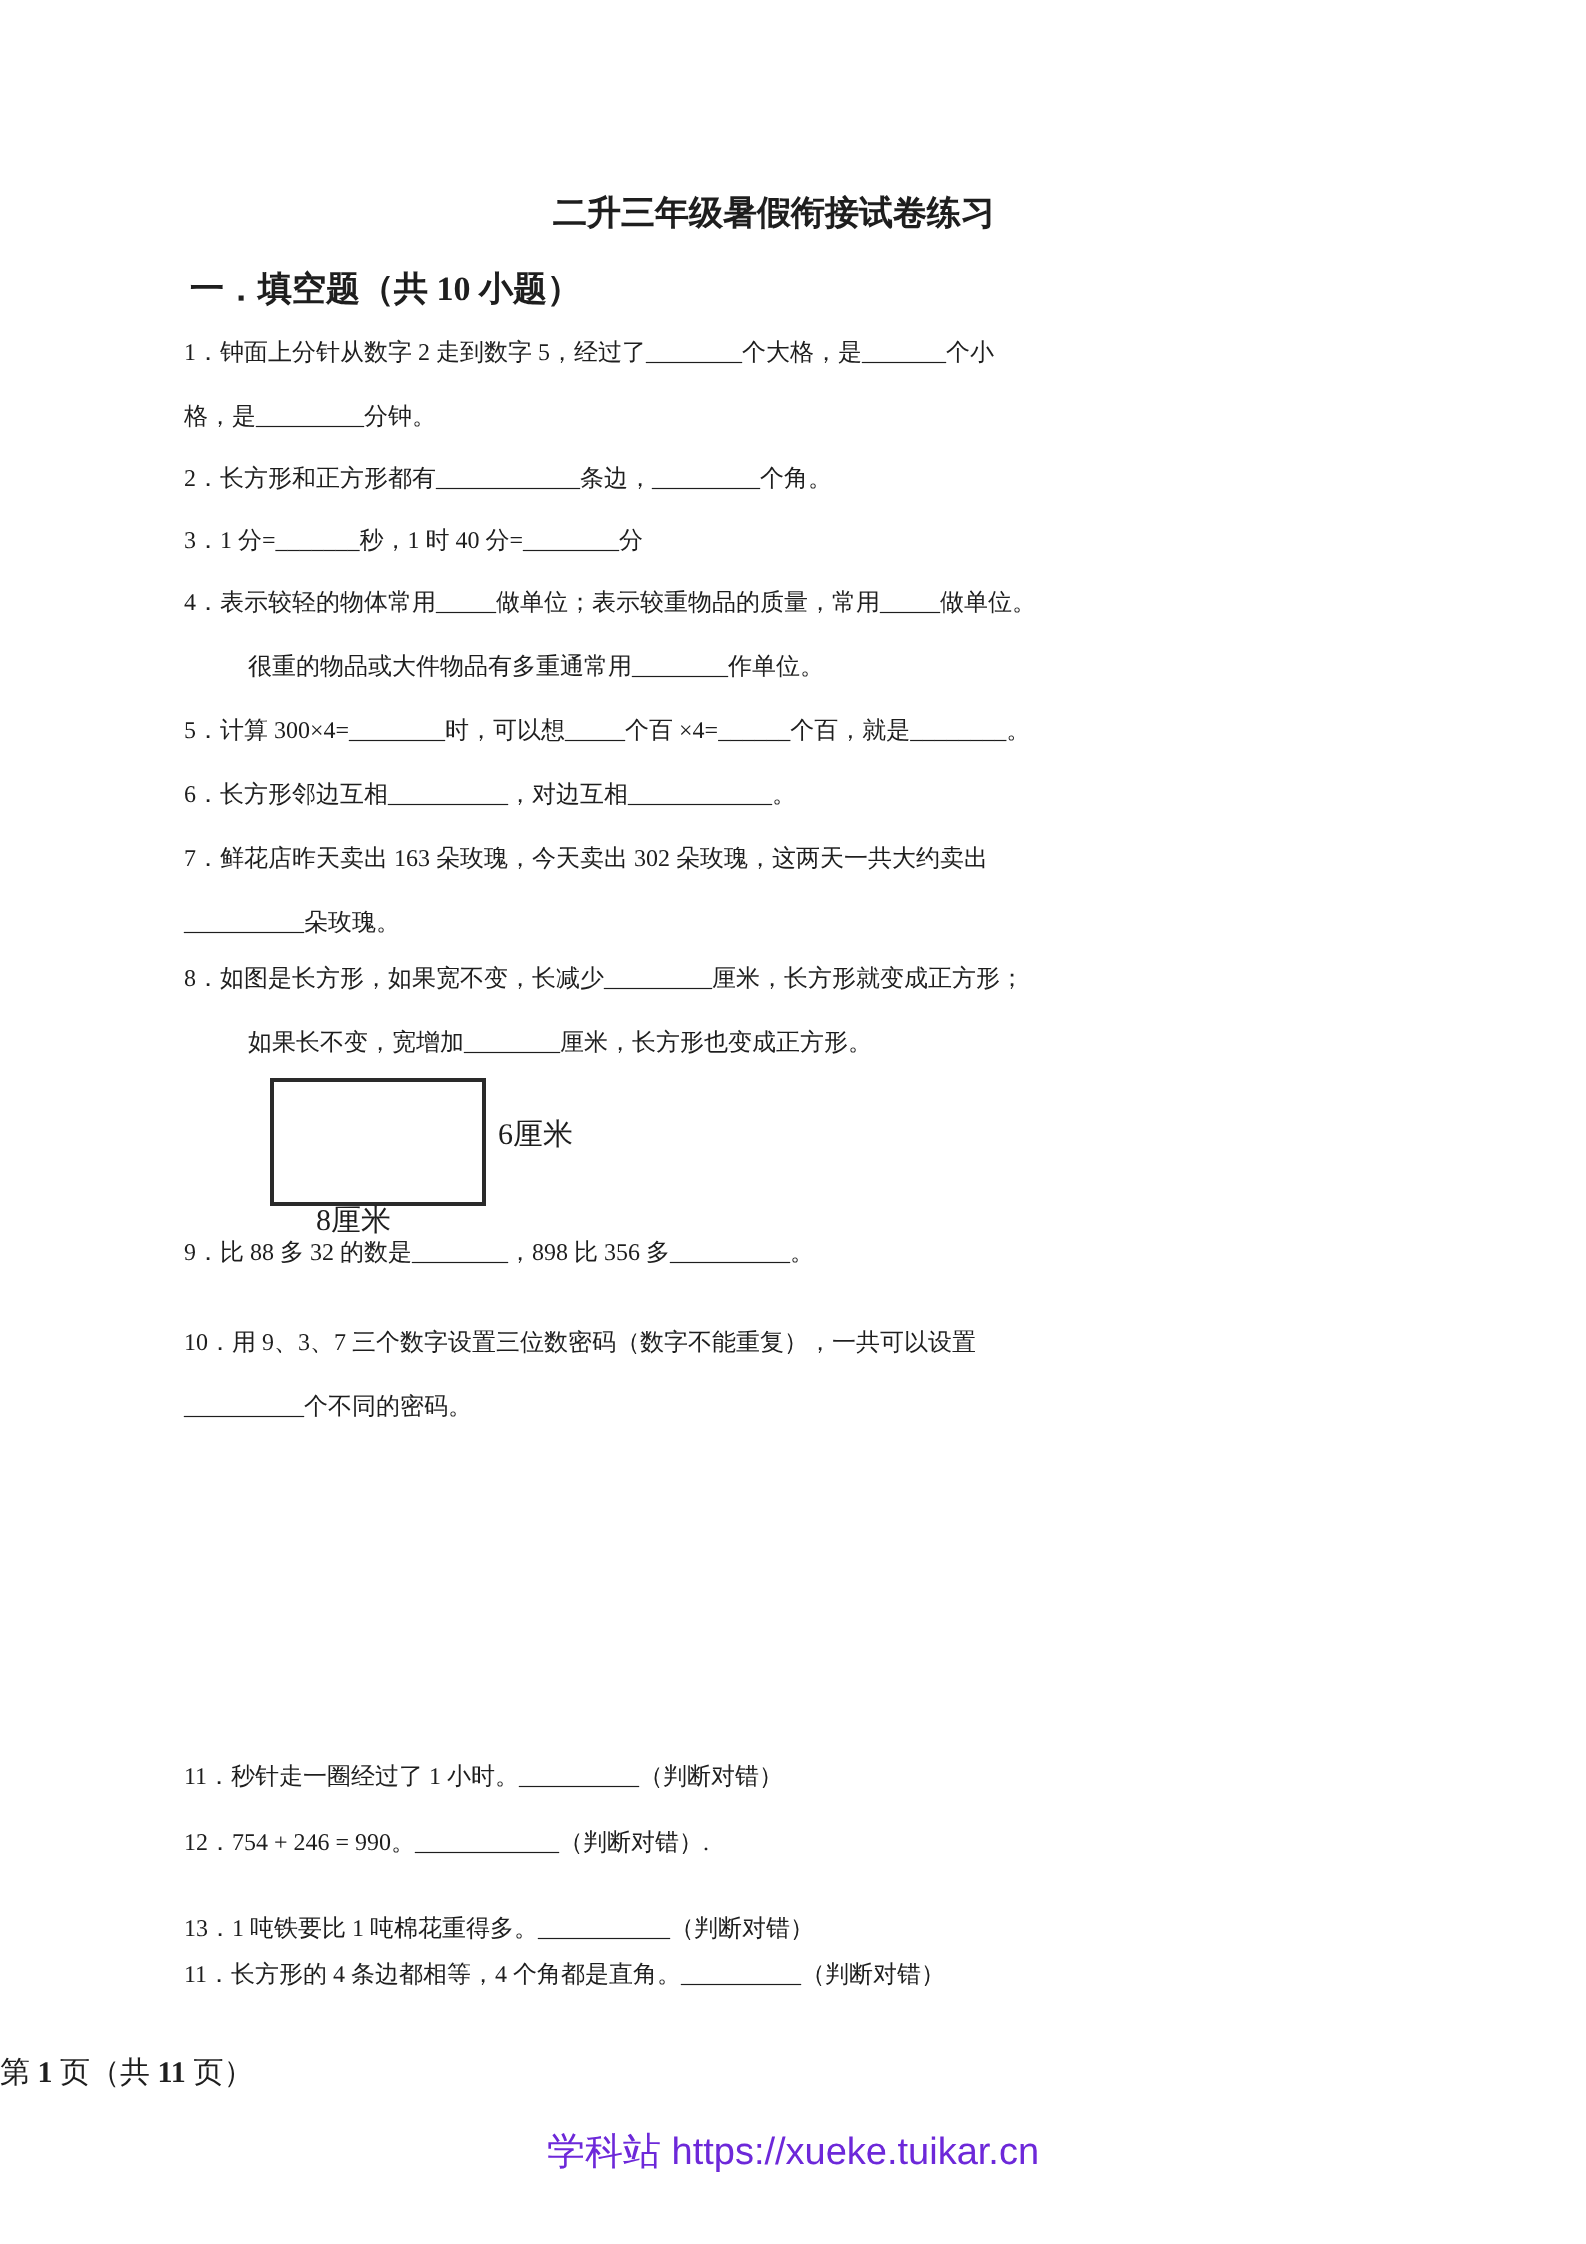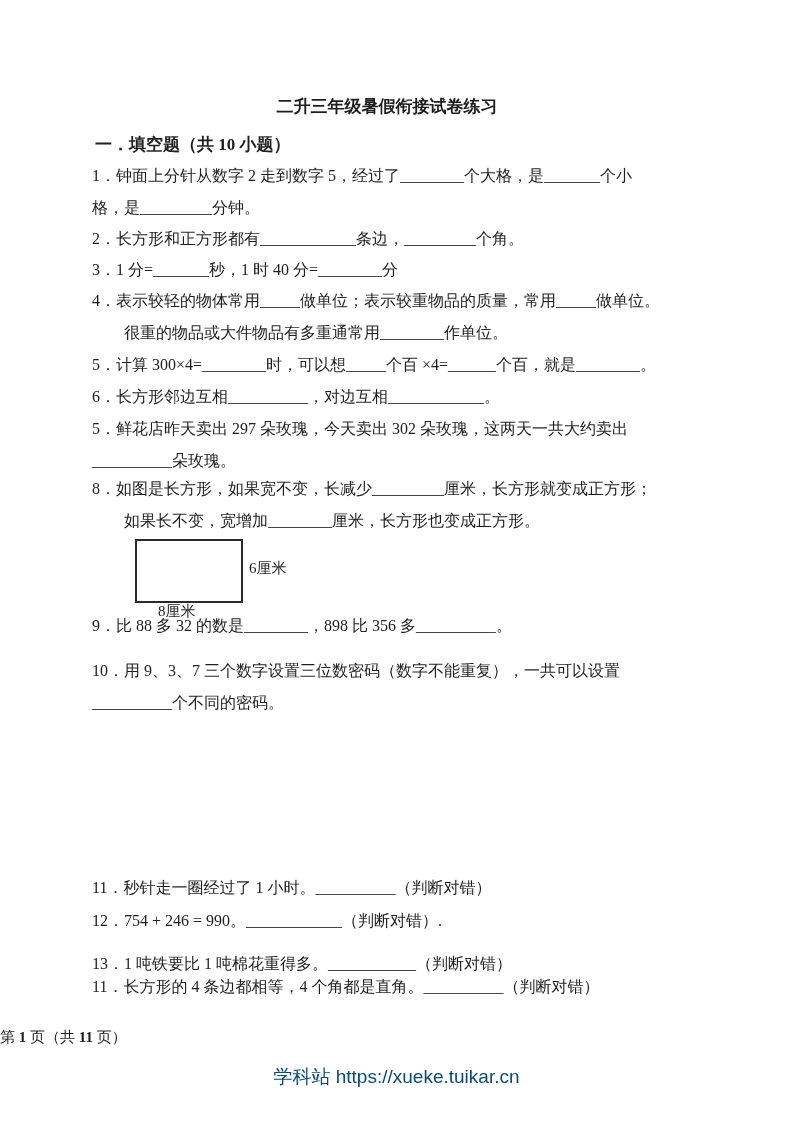--- a/index.html
+++ b/index.html
@@ -30,21 +30,21 @@
     line-height: 24px;
   }
   .sec-heading {
     left: 95px;
     font-size: 17px;
     font-weight: bold;
     line-height: 24px;
   }
   .line {
     left: 92px;
-    font-size: 16px;
+    font-size: 12px;
     line-height: 24px;
   }
   .line.indent2 {
     left: 124px;
   }
   .rect-shape {
     left: 135px;
     top: 539px;
     width: 104px;
     height: 60px;
@@ -64,21 +64,21 @@
     line-height: 22px;
   }
   .footer b { font-weight: bold; }
   .watermark {
     top: 1064px;
     left: 0;
     width: 793px;
     text-align: center;
     font-size: 19px;
     line-height: 26px;
-    color: #0c4a6e;
+    color: #6d28d9;
     font-family: "Liberation Sans", "DejaVu Sans", sans-serif;
   }
 </style>
 </head>
 <body>
 
 <div class="page">
 
   <div class="abs doc-title">二升三年级暑假衔接试卷练习</div>
 
@@ -91,21 +91,21 @@
 
   <div class="abs line" style="top:258px">3．1 分=_______秒，1 时 40 分=________分</div>
 
   <div class="abs line" style="top:289px">4．表示较轻的物体常用_____做单位；表示较重物品的质量，常用_____做单位。</div>
   <div class="abs line indent2" style="top:321px">很重的物品或大件物品有多重通常用________作单位。</div>
 
   <div class="abs line" style="top:353px">5．计算 300×4=________时，可以想_____个百 ×4=______个百，就是________。</div>
 
   <div class="abs line" style="top:385px">6．长方形邻边互相__________，对边互相____________。</div>
 
-  <div class="abs line" style="top:417px">5．鲜花店昨天卖出 297 朵玫瑰，今天卖出 302 朵玫瑰，这两天一共大约卖出</div>
+  <div class="abs line" style="top:417px">7．鲜花店昨天卖出 163 朵玫瑰，今天卖出 302 朵玫瑰，这两天一共大约卖出</div>
   <div class="abs line" style="top:449px">__________朵玫瑰。</div>
 
   <div class="abs line" style="top:477px">8．如图是长方形，如果宽不变，长减少_________厘米，长方形就变成正方形；</div>
   <div class="abs line indent2" style="top:509px">如果长不变，宽增加________厘米，长方形也变成正方形。</div>
 
   <div class="abs rect-shape"></div>
   <div class="abs dim-label" style="left:249px; top:558px">6厘米</div>
   <div class="abs dim-label" style="left:158px; top:601px">8厘米</div>
 
   <div class="abs line" style="top:614px">9．比 88 多 32 的数是________，898 比 356 多__________。</div>

